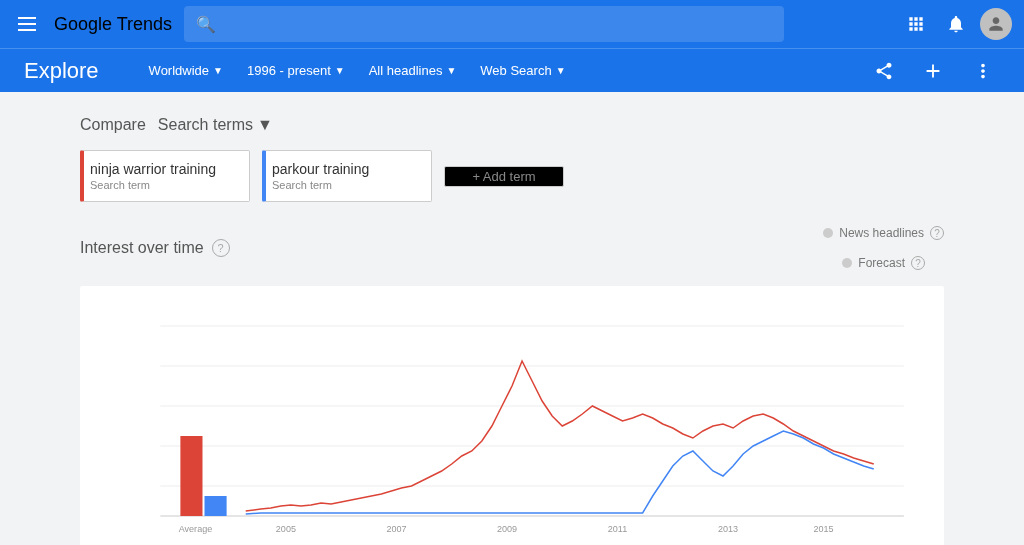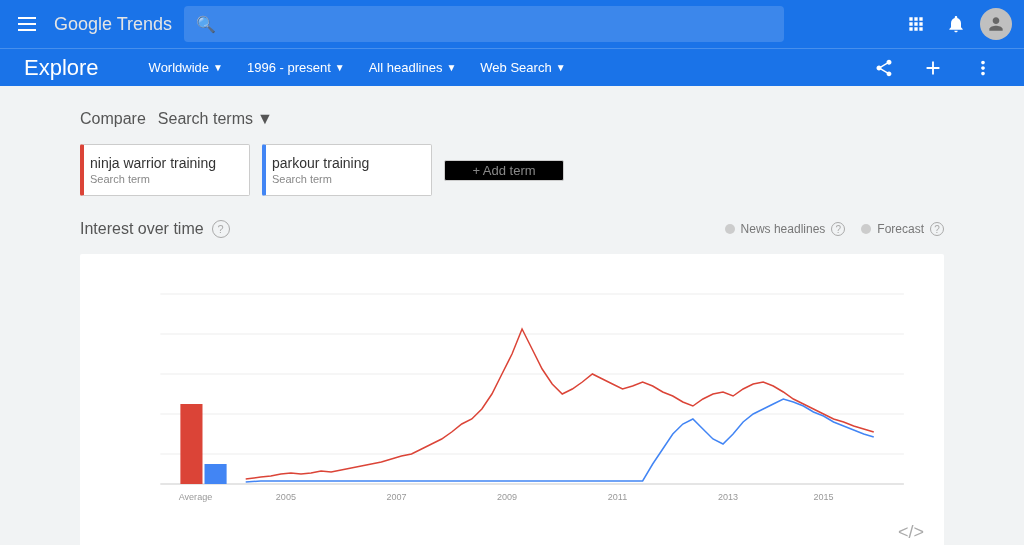--- a/index.html
+++ b/index.html
@@ -10,21 +10,21 @@
       background: #1a73e8;
       height: 48px;
       display: flex;
       align-items: center;
       padding: 0 12px;
       gap: 12px;
     }
     .hamburger { display: flex; flex-direction: column; gap: 4px; cursor: pointer; padding: 6px; }
     .hamburger span { width: 18px; height: 2px; background: white; display: block; }
     .brand { display: flex; align-items: center; gap: 8px; }
-    .brand-logo { color: #e5e5e5; font-size: 18px; font-weight: 400; white-space: nowrap; }
+    .brand-logo { color: #000000; font-size: 18px; font-weight: 400; white-space: nowrap; }
     .search-bar {
       flex: 1;
       background: rgba(255,255,255,0.15);
       border-radius: 4px;
       display: flex;
       align-items: center;
       padding: 0 12px;
       height: 36px;
       max-width: 600px;
     }
@@ -47,21 +47,21 @@
     .avatar {
       width: 32px; height: 32px; border-radius: 50%;
       background: #c0c0c0; overflow: hidden; cursor: pointer;
       display: flex; align-items: center; justify-content: center;
       font-size: 14px; color: #555;
     }
 
     
     .explore-bar {
       background: #1a73e8;
-      height: 38px;
+      height: 44px;
       display: flex;
       align-items: center;
       padding: 0 24px;
       border-top: 1px solid rgba(255,255,255,0.2);
     }
     .explore-title { color: white; font-size: 22px; font-weight: 400; margin-right: 40px; }
     .filter-group { display: flex; align-items: center; gap: 4px; flex: 1; }
     .filter-btn {
       background: none; border: none; color: white;
       font-size: 13px; cursor: pointer; padding: 6px 10px;
@@ -108,21 +108,21 @@
     
     .interest-section {}
     .interest-header { display: flex; align-items: center; margin-bottom: 16px; }
     .interest-title { font-size: 16px; color: #555; font-weight: 400; margin-right: 8px; }
     .info-icon {
       width: 18px; height: 18px; border-radius: 50%;
       border: 1px solid #aaa; color: #aaa;
       font-size: 11px; display: flex; align-items: center; justify-content: center;
       cursor: pointer;
     }
-    .interest-legend { margin-left: auto; display: flex; align-items: center; gap: 16px; }
+    .interest-legend { margin-left: auto; display: flex; align-items: center; gap: 16px; flex-direction: column; }
     .legend-item { display: flex; align-items: center; gap: 6px; font-size: 12px; color: #777; }
     .legend-dot { width: 10px; height: 10px; border-radius: 50%; }
     .legend-q { width: 14px; height: 14px; border-radius: 50%; border: 1px solid #aaa; font-size: 10px; color: #aaa; display: flex; align-items: center; justify-content: center; cursor: pointer; }
 
     
     .chart-container {
       background: white;
       border-radius: 2px;
       padding: 20px 20px 10px 20px;
       position: relative;

